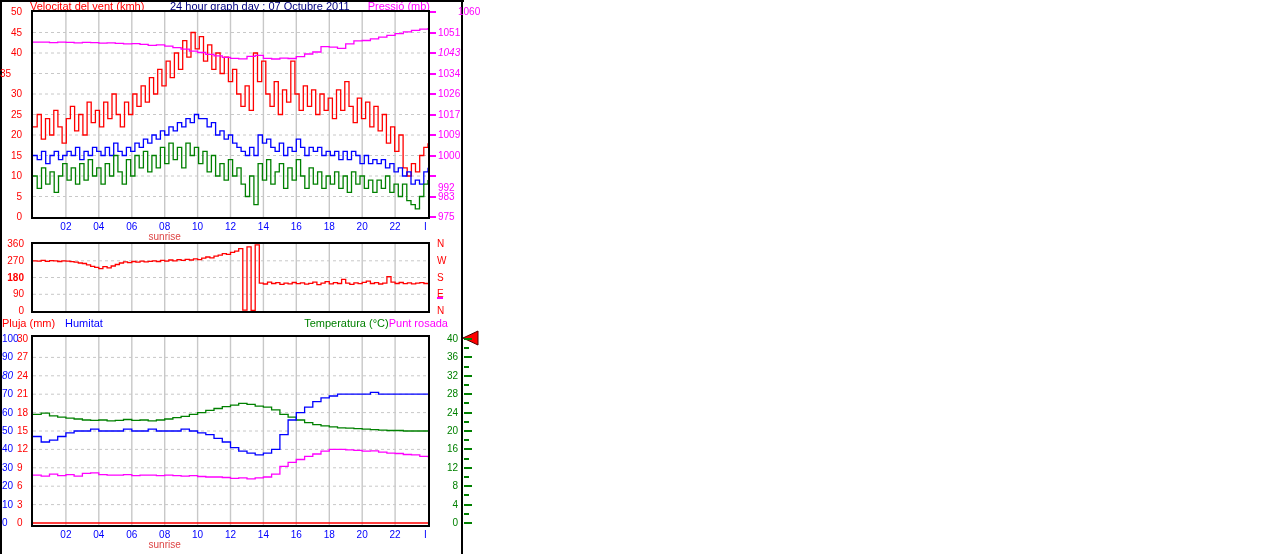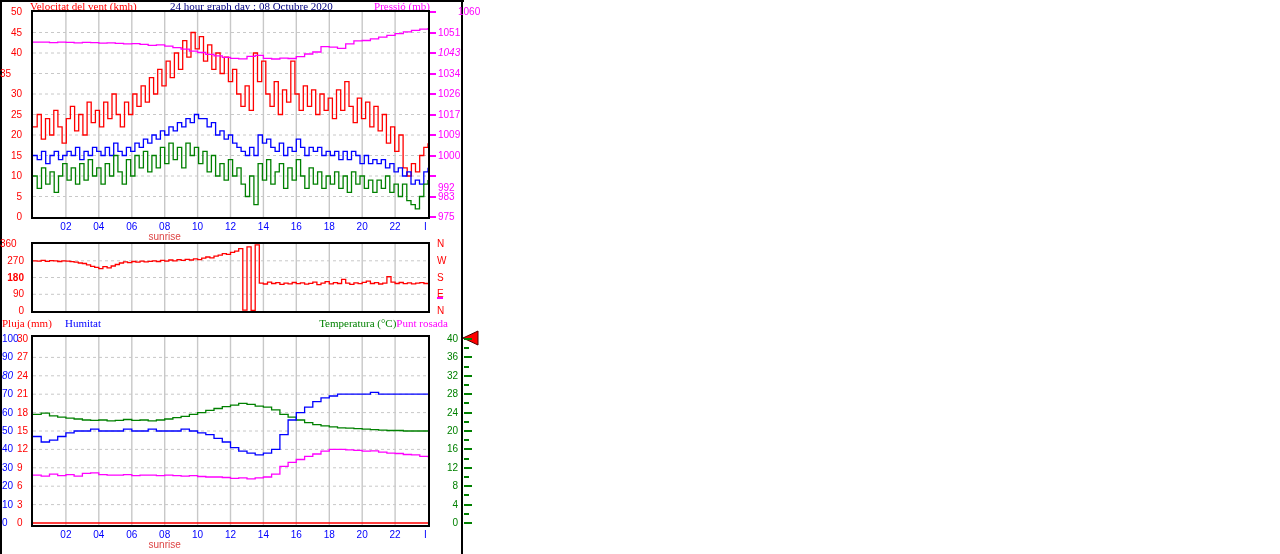--- a/index.html
+++ b/index.html
@@ -1,36 +1,36 @@
 <!DOCTYPE html>
 <html><head>
 <meta charset="utf-8">
 <style>
   html,body{margin:0;padding:0;background:#ffffff;}
   .screen{position:relative;width:1280px;height:554px;background:#ffffff;overflow:hidden;
           font-family:"Liberation Sans",sans-serif;}
-  .lbl{position:absolute;font-size:11px;line-height:11px;white-space:nowrap;font-family:Liberation Serif, serif;}
+  .lbl{position:absolute;font-size:11px;line-height:11px;white-space:nowrap;}
   .tick{position:absolute;font-size:10px;line-height:10px;white-space:nowrap;}
   .panelbox{position:absolute;border:2px solid #000;box-sizing:border-box;background:#fff;}
   .panelbox svg{display:block;}
   .hline{position:absolute;background:#000;}
   .vline{position:absolute;background:#000;}
   .dash{position:absolute;}
 </style>
 </head>
 <body>
 
 <div class="screen">
 
   <div class="hline" style="left:0;top:0;width:464px;height:2px;"></div>
   <div class="vline" style="left:0;top:0;width:2px;height:554px;"></div>
   <div class="vline" style="left:461px;top:0;width:2px;height:554px;"></div>
 
   <div class="lbl" style="left:30px;top:1px;color:#ff0000;">Velocitat del vent (kmh)</div>
-  <div class="lbl" style="left:170px;top:1px;color:#000080;">24 hour graph day : 08 Octubre 2020</div>
+  <div class="lbl" style="left:170px;top:1px;color:#000080;">24 hour graph day : 07 Octubre 2011</div>
   <div class="lbl" style="left:280px;top:1px;width:150px;text-align:right;color:#ff00ff;">Pressió (mb)</div>
 
   <div class="panelbox" id="p0" style="left:31px;top:10px;width:399px;height:209px;">
       <svg width="395" height="205">
         <line x1="32.9" y1="0" x2="32.9" y2="205" stroke="#c8c8c8" stroke-width="1.4"></line>
         <line x1="65.8" y1="0" x2="65.8" y2="205" stroke="#c8c8c8" stroke-width="1.4"></line>
         <line x1="98.8" y1="0" x2="98.8" y2="205" stroke="#c8c8c8" stroke-width="1.4"></line>
         <line x1="131.7" y1="0" x2="131.7" y2="205" stroke="#c8c8c8" stroke-width="1.4"></line>
         <line x1="164.6" y1="0" x2="164.6" y2="205" stroke="#c8c8c8" stroke-width="1.4"></line>
         <line x1="197.5" y1="0" x2="197.5" y2="205" stroke="#c8c8c8" stroke-width="1.4"></line>
@@ -141,21 +141,21 @@
       <div class="dash" style="left: 430px; top: 134px; width: 6px; height: 2px; background: rgb(255, 0, 255);"></div>
       <div class="tick" style="left: 438px; top: 130px; color: rgb(255, 0, 255);">1009</div>
       <div class="dash" style="left: 430px; top: 154.5px; width: 6px; height: 2px; background: rgb(255, 0, 255);"></div>
       <div class="tick" style="left: 438px; top: 150.5px; color: rgb(255, 0, 255);">1000</div>
       <div class="dash" style="left: 430px; top: 175px; width: 6px; height: 2px; background: rgb(255, 0, 255);"></div>
       <div class="tick" style="left: 438px; top: 183px; color: rgb(255, 0, 255); text-align: center;">992</div>
       <div class="dash" style="left: 430px; top: 195.5px; width: 6px; height: 2px; background: rgb(255, 0, 255);"></div>
       <div class="tick" style="left: 438px; top: 191.5px; color: rgb(255, 0, 255);">983</div>
       <div class="dash" style="left: 430px; top: 216px; width: 6px; height: 2px; background: rgb(255, 0, 255);"></div>
       <div class="tick" style="left: 438px; top: 212px; color: rgb(255, 0, 255);">975</div>
-      <div class="tick" style="left: 0px; top: 239px; color: rgb(255, 0, 0); width: 24px; text-align: left;">360</div>
+      <div class="tick" style="left: 0px; top: 239px; color: rgb(255, 0, 0); width: 24px; text-align: right;">360</div>
       <div class="tick" style="left: 0px; top: 255.75px; color: rgb(255, 0, 0); width: 24px; text-align: right;">270</div>
       <div class="tick" style="left: 0px; top: 272.5px; color: rgb(255, 0, 0); width: 24px; text-align: right; font-weight: bold;">180</div>
       <div class="tick" style="left: 0px; top: 289.25px; color: rgb(255, 0, 0); width: 24px; text-align: right;">90</div>
       <div class="tick" style="left: 0px; top: 306px; color: rgb(255, 0, 0); width: 24px; text-align: right;">0</div>
       <div class="tick" style="left: 437px; top: 239px; color: rgb(255, 0, 0);">N</div>
       <div class="tick" style="left: 437px; top: 255.75px; color: rgb(255, 0, 0);">W</div>
       <div class="tick" style="left: 437px; top: 272.5px; color: rgb(255, 0, 0);">S</div>
       <div class="tick" style="left: 437px; top: 289.25px; color: rgb(255, 0, 0);">E</div>
       <div class="tick" style="left: 437px; top: 306px; color: rgb(255, 0, 0);">N</div>
       <div class="tick" style="left: 2px; top: 334px; color: rgb(0, 0, 255);">100</div>

